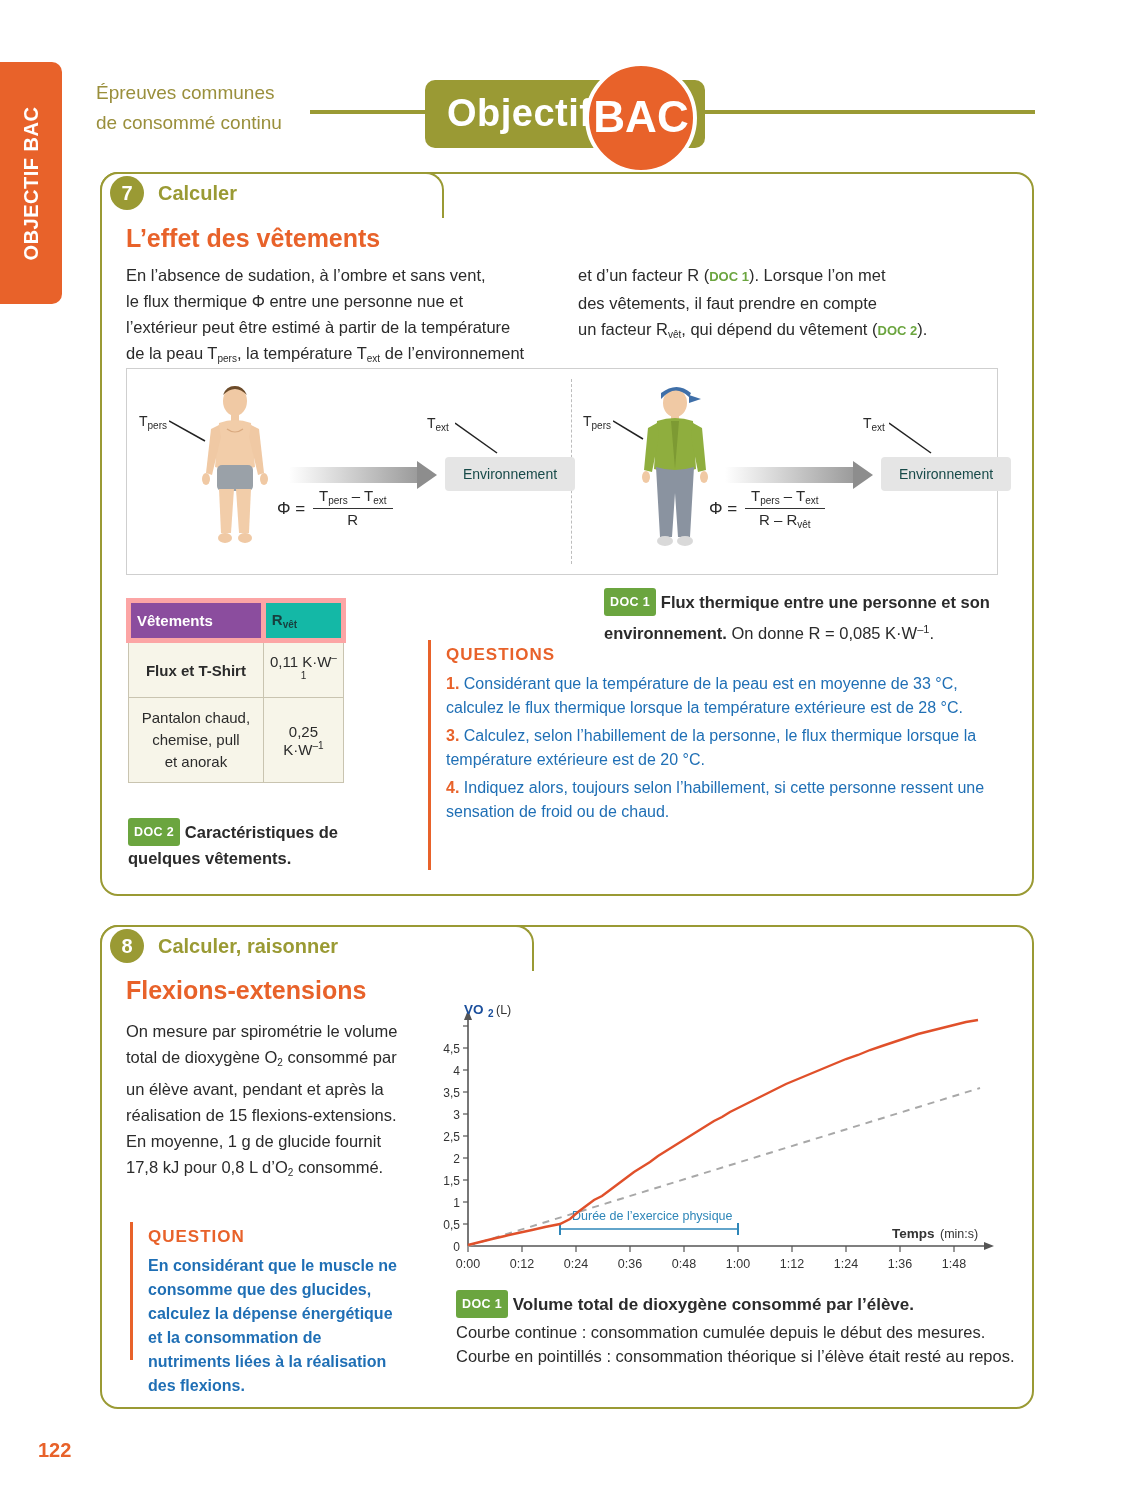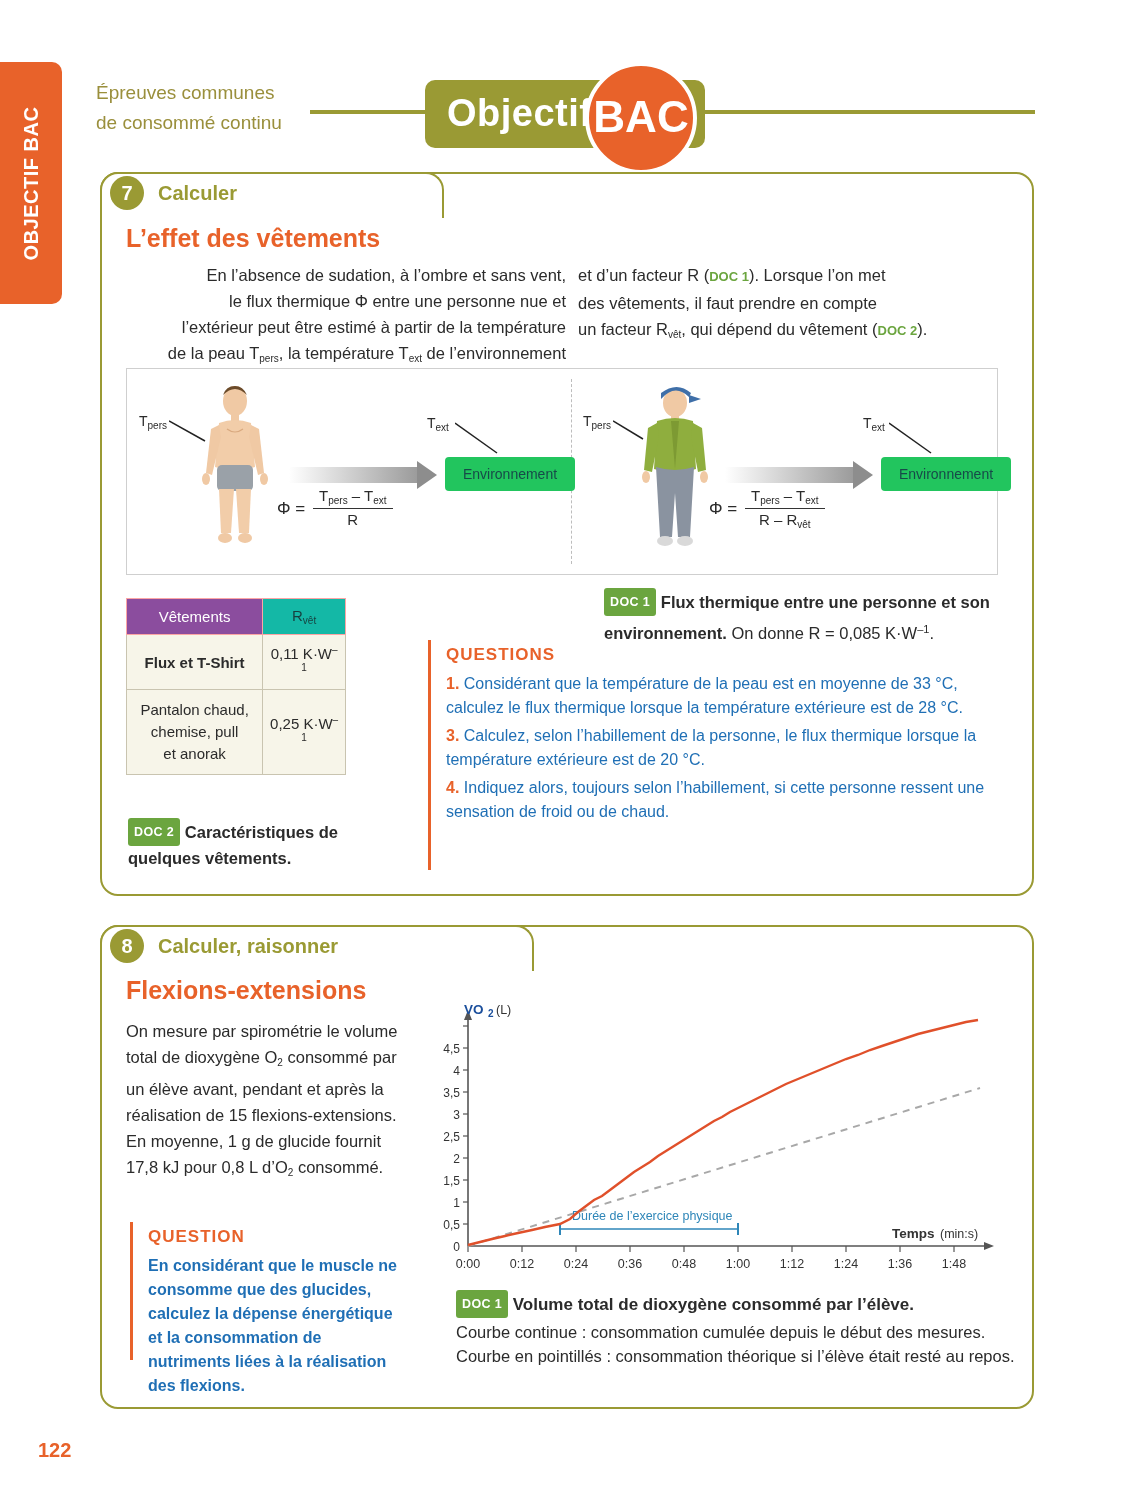--- a/index.html
+++ b/index.html
@@ -95,21 +95,21 @@
   
   .figbox {
     position:absolute;
     border:1.5px solid #cfcfcf;
     background:#fff;
   }
   .divider-dash {
     position:absolute; border-left:1.5px dashed #bdbdbd;
   }
   .env-box {
-    position:absolute; background:#22c55e; color:#174a49;
+    position:absolute; background:#e5e5e5; color:#174a49;
     font-size:14px; border-radius:4px; text-align:center;
   }
   .arrow-grad {
     position:absolute; height:16px;
     background:linear-gradient(to right,#ffffff,#9a9a9a);
   }
   .arrow-head {
     position:absolute; width:0; height:0;
     border-top:14px solid transparent; border-bottom:14px solid transparent;
     border-left:20px solid #8d8d8d;
@@ -124,22 +124,22 @@
   
   .person { position:absolute; }
 
   
   table.vet {
     position:absolute;
     border-collapse:collapse;
     font-size:15px;
   }
   table.vet th {
-    color:#fff; font-weight:normal; padding:8px 6px; text-align:center;
-    border:1px solid #fca5a5;
+    color:#fff; font-weight:bold; padding:8px 6px; text-align:left;
+    border:5px solid #fca5a5;
   }
   table.vet th.c1 { background:#8b4d9e; width:150px;}
   table.vet td {
     border:1px solid #c9c4b0;
     padding:9px 6px; text-align:center; background:#f7f5e9;
   }
   table.vet td.c1 { width:150px; }
 
   .doc-badge {
     display:inline-block; background:#6ba53f; color:#fff;
@@ -179,21 +179,21 @@
 
 <div class="card" style="left:100px; top:172px; width:930px; height:720px;">
   <div class="card-tab" style="width:340px;"></div>
 </div>
 <div class="num-circle" style="left:110px; top:176px;">
   <span>7</span>
 </div>
 <div class="card-kind" style="left:158px; top:182px;">Calculer</div>
 <div class="card-title" style="left:126px; top:224px;">L’effet des vêtements</div>
 
-<div class="body-text" style="left:126px; top:262px; width:440px;text-align:right;">
+<div class="body-text" style="left:126px; top:262px; width:440px;">
   En l’absence de sudation, à l’ombre et sans vent,<br>
   le flux thermique Φ entre une personne nue et<br>
   l’extérieur peut être estimé à partir de la température<br>
   de la peau T<span class="sub">pers</span>, la température T<span class="sub">ext</span> de l’environnement
 </div>
 <div class="body-text" style="left:578px; top:262px; width:400px;">
   et d’un facteur R (<span class="green">DOC 1</span>). Lorsque l’on met<br>
   des vêtements, il faut prendre en compte<br>
   un facteur R<span class="sub">vêt</span>, qui dépend du vêtement (<span class="green">DOC 2</span>).
 </div>

